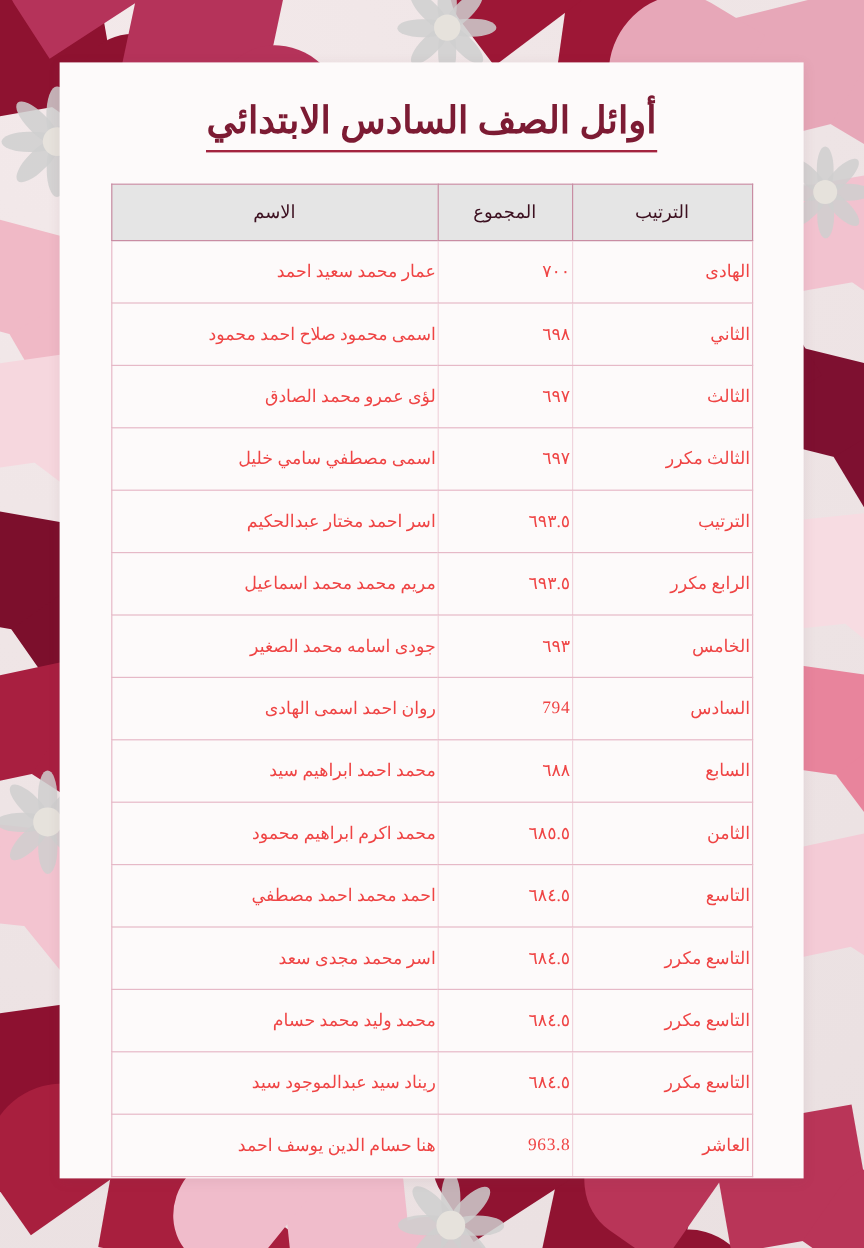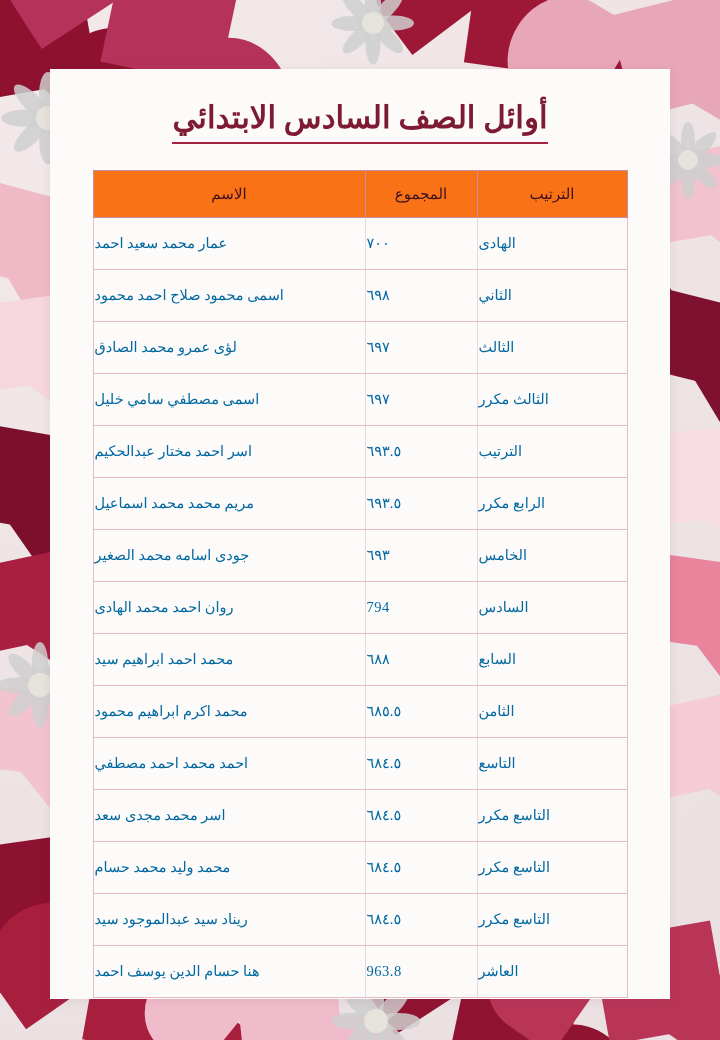--- a/index.html
+++ b/index.html
@@ -82,21 +82,20 @@
 
   
   .card {
     position: absolute;
     left: 50px;
     top: 52px;
     width: 620px;
     height: 930px;
     background: #fdfafa;
     box-shadow: 0 2px 10px rgba(120, 60, 80, .10);
-    margin-top: 17px;
   }
 
   .title-wrap {
     text-align: center;
     padding-top: 30px;
   }
   .title {
     display: inline-block;
     font-family: "Liberation Serif", "DejaVu Serif", serif;
     font-size: 31px;
@@ -107,33 +106,33 @@
     padding-bottom: 6px;
   }
 
   table.ranks {
     margin: 26px auto 0 auto;
     width: 534px;
     border-collapse: collapse;
     table-layout: fixed;
   }
   table.ranks th {
-    background: #f97316;
+    background: #e5e5e5;
     color: #3c1020;
     font-size: 15px;
     font-weight: normal;
     height: 44px;
     border: 1px solid #c98da3;
     text-align: center;
   }
   table.ranks td {
     height: 49px;
     font-size: 14.5px;
-    color: #0369a1;
-    text-align: left;
+    color: #ef4444;
+    text-align: right;
     border-bottom: 1px solid #e6b9c7;
     border-left: 1px solid #f0d4dd;
     border-right: 1px solid #f0d4dd;
     background: transparent;
   }
   table.ranks tr td:first-child { border-right: 1px solid #e6b9c7; }
   table.ranks tr td:last-child  { border-left: 1px solid #e6b9c7; }
 
   col.c-rank  { width: 150px; }
   col.c-total { width: 112px; }
@@ -320,21 +319,21 @@
           <td class="name">مريم محمد محمد اسماعيل</td>
         </tr>
         <tr>
           <td class="rank">الخامس</td>
           <td class="total">٦٩٣</td>
           <td class="name">جودى اسامه محمد الصغير</td>
         </tr>
         <tr>
           <td class="rank">السادس</td>
           <td class="total">794</td>
-          <td class="name">روان احمد محمد الهادى</td>
+          <td class="name">روان احمد اسمى الهادى</td>
         </tr>
         <tr>
           <td class="rank">السابع</td>
           <td class="total">٦٨٨</td>
           <td class="name">محمد احمد ابراهيم سيد</td>
         </tr>
         <tr>
           <td class="rank">الثامن</td>
           <td class="total">٦٨٥.٥</td>
           <td class="name">محمد اكرم  ابراهيم  محمود</td>

